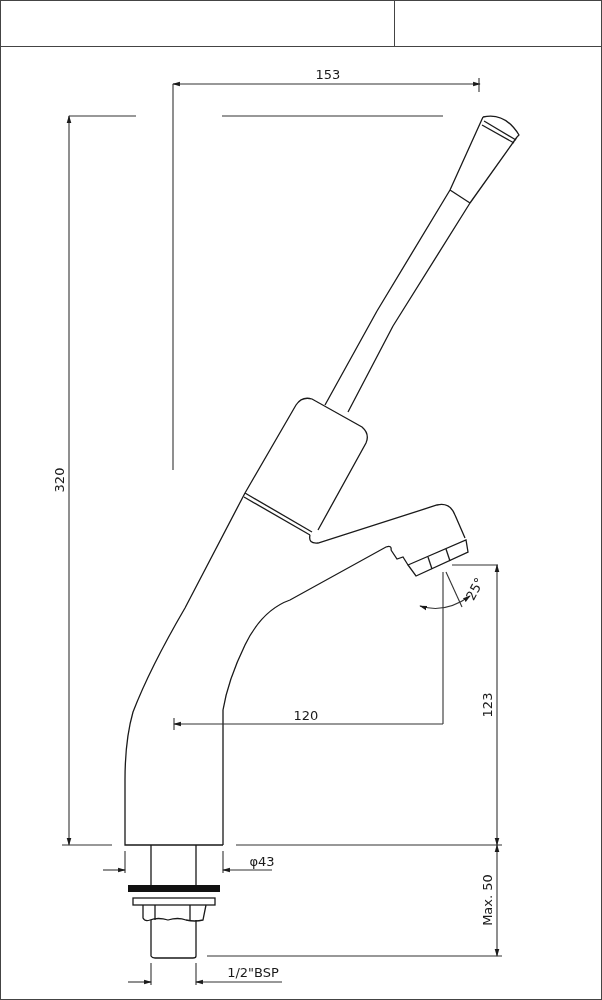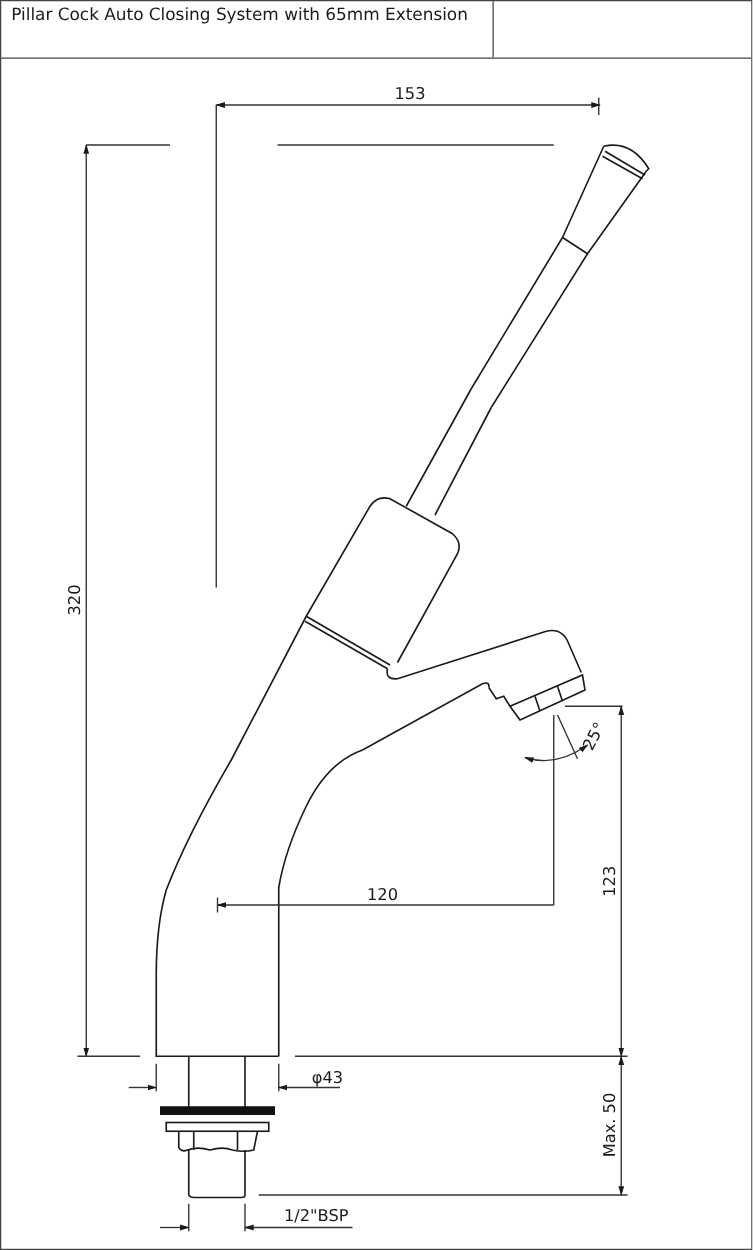--- a/index.html
+++ b/index.html
@@ -11,21 +11,20 @@
   .title-right { flex: 1; display: flex; align-items: center; justify-content: center; font-size: 14px; }
   svg.drawing { position: absolute; left: 0; top: 0; }
   .dim-text { font-family: "DejaVu Sans", sans-serif; font-size: 13px; fill: #1a1a1a; }
 </style>
 </head>
 <body>
 
 <div class="sheet">
   <div class="title-block">
     <div class="title-left">
-      <div>Pillar Cock Auto Closing System with 65mm Extension</div>
     </div>
   </div>
 </div>
 
 <svg class="drawing" width="602" height="1000" viewBox="0 0 602 1000">
   <defs>
     <marker id="arr" viewBox="0 0 10 10" refX="9" refY="5" markerWidth="7" markerHeight="7" orient="auto-start-reverse">
       <path d="M0,2 L10,5 L0,8 z" fill="#1a1a1a"></path>
     </marker>
   </defs>

